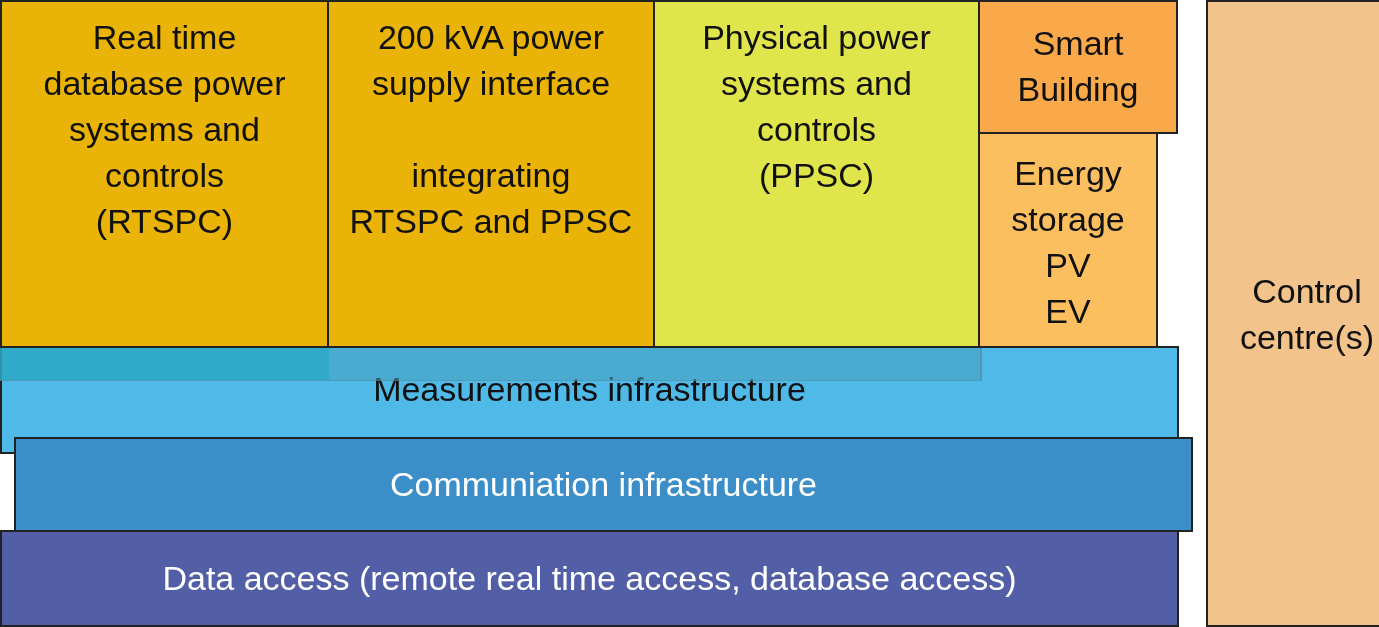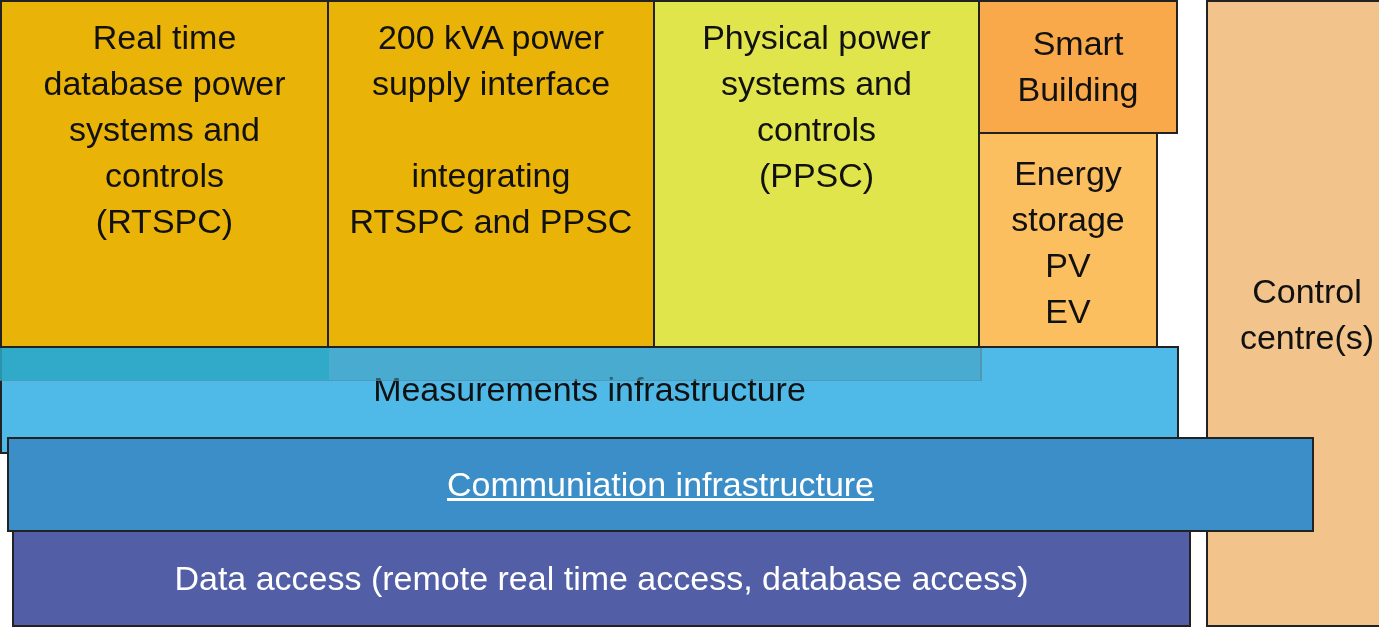--- a/index.html
+++ b/index.html
@@ -17,22 +17,22 @@
     #interface { left: 327px; top: 0; width: 328px; height: 348px; background: #eab308; }
     #ppsc { left: 653px; top: 0; width: 327px; height: 348px; background: #e0e54c; }
     #smart { left: 978px; top: 0; width: 200px; height: 134px; background: #f9a94a; }
     #energy { left: 978px; top: 132px; width: 180px; height: 216px; background: #fcbf60; }
     #control { left: 1177px; top: 0; width: 202px; height: 627px; background: #f2c48b; }
 
     .band { position: absolute; box-sizing: border-box; border: 2px solid #222;
             display: flex; align-items: center; justify-content: center; font-size: 34px; }
     #measure { left: 0; top: 346px; width: 1179px; height: 108px; background: #4fb9e7; color: #111;
                align-items: flex-start; padding-top: 22px; }
-    #comm { left: 7px; top: 437px; width: 1307px; height: 95px; background: #3c8ec8; color: #ffffff; text-decoration: underline; }
-    #data { left: 12px; top: 530px; width: 1179px; height: 97px; background: #525ea6; color: #ffffff; }
+    #comm { left: 14px; top: 437px; width: 1179px; height: 95px; background: #3c8ec8; color: #ffffff; }
+    #data { left: 0; top: 530px; width: 1179px; height: 97px; background: #525ea6; color: #ffffff; }
 
     .overlay { position: absolute; left: 0; top: 348px; height: 32px; width: 980px;
                background: rgba(70,160,190,0.55); border-right: 2px solid rgba(90,130,150,0.5);
                border-bottom: 1px solid rgba(90,130,150,0.4); pointer-events: none; }
     .overlay-left { position: absolute; left: 0; top: 348px; height: 32px; width: 329px;
                     background: rgba(40,168,196,0.7); }
   </style>
 </head>
 <body>
 

